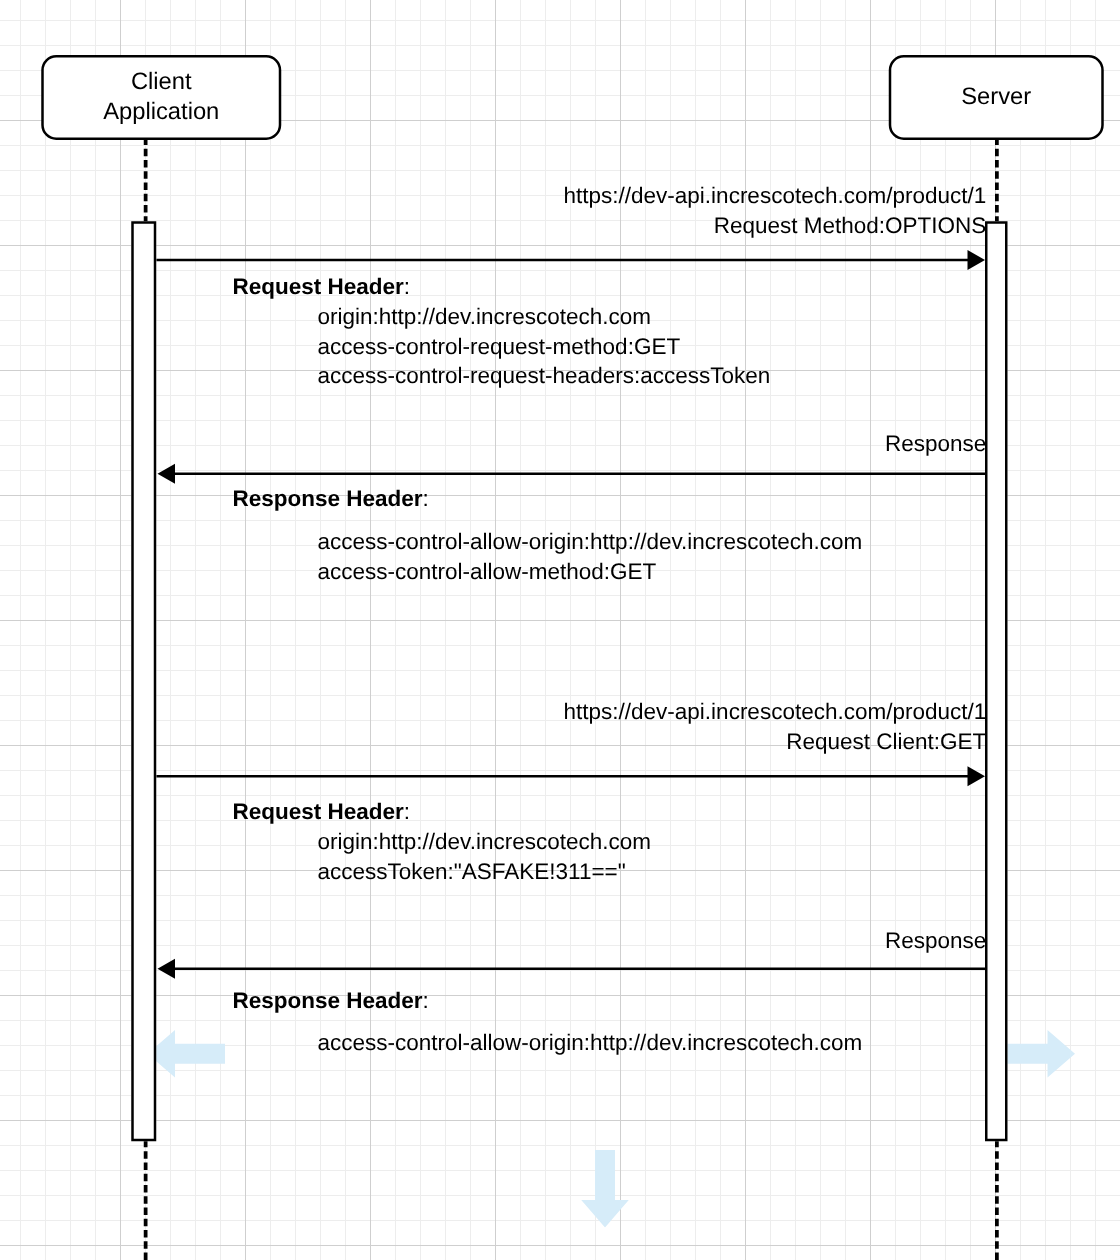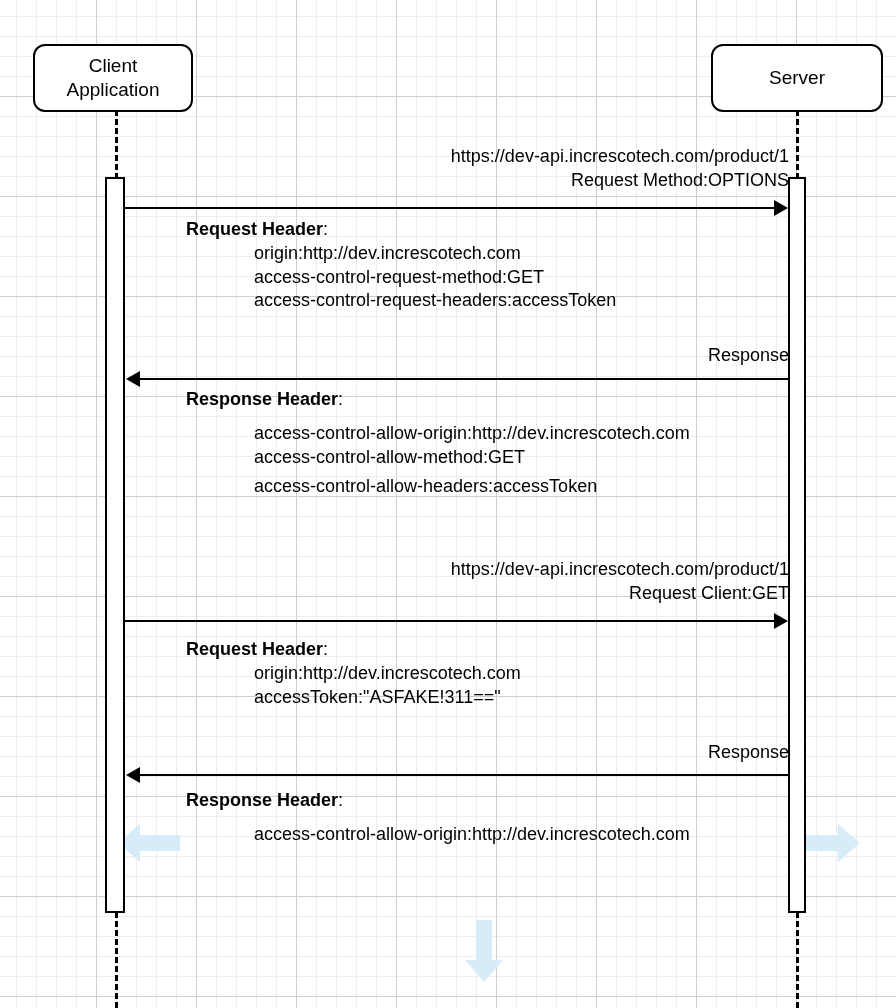--- a/index.html
+++ b/index.html
@@ -103,21 +103,21 @@
   .blue-arrow { position: absolute; z-index: 1; }
 </style>
 </head>
 <body>
 
 <div id="canvas">
 
   <div class="lifeline" style="left:115px; top:110px; height:898px;"></div>
   <div class="lifeline" style="left:796px; top:110px; height:898px;"></div>
 
-  <div class="participant" style="left:33px; top:44px; width:160px; height:68px;">
+  <div class="participant" style="left:33px; top:44px; width:192px; height:68px;">
     <div>
       <div>Client</div>
       <div>Application</div>
     </div>
   </div>
 
   <div class="participant" style="left:711px; top:44px; width:172px; height:68px;">
     <div>
       <div>Server</div>
     </div>
@@ -155,21 +155,20 @@
   <div class="label center" style="left:125px; top:344px; width:664px;">
     <div>Response</div>
   </div>
   <div class="msg-line" style="left:140px; top:378px; width:649px;"></div>
   <div class="arrow-head left" style="left:126px; top:371px;"></div>
 
   <div class="label" style="left:186px; top:388px;">
     <div class="hdr-title"><span>Response Header</span><span class="colon">:</span></div>
     <div class="hdr-indent" style="margin-top:10px;"><span>access-control-allow-origin:</span><span class="strong-val">http://dev.increscotech.com</span></div>
     <div class="hdr-indent" style="margin-top:0;">access-control-allow-method:GET</div>
-    <div class="hdr-indent" style="margin-top:6px;">access-control-allow-headers:accessToken</div>
   </div>
 
   <div class="label center" style="left:125px; top:558px; width:664px;">
     <div>https://dev-api.increscotech.com/product/1</div>
     <div>Request Client:GET</div>
   </div>
   <div class="msg-line" style="left:125px; top:620px; width:650px;"></div>
   <div class="arrow-head right" style="left:774px; top:613px;"></div>
 
   <div class="label" style="left:186px; top:638px;">

